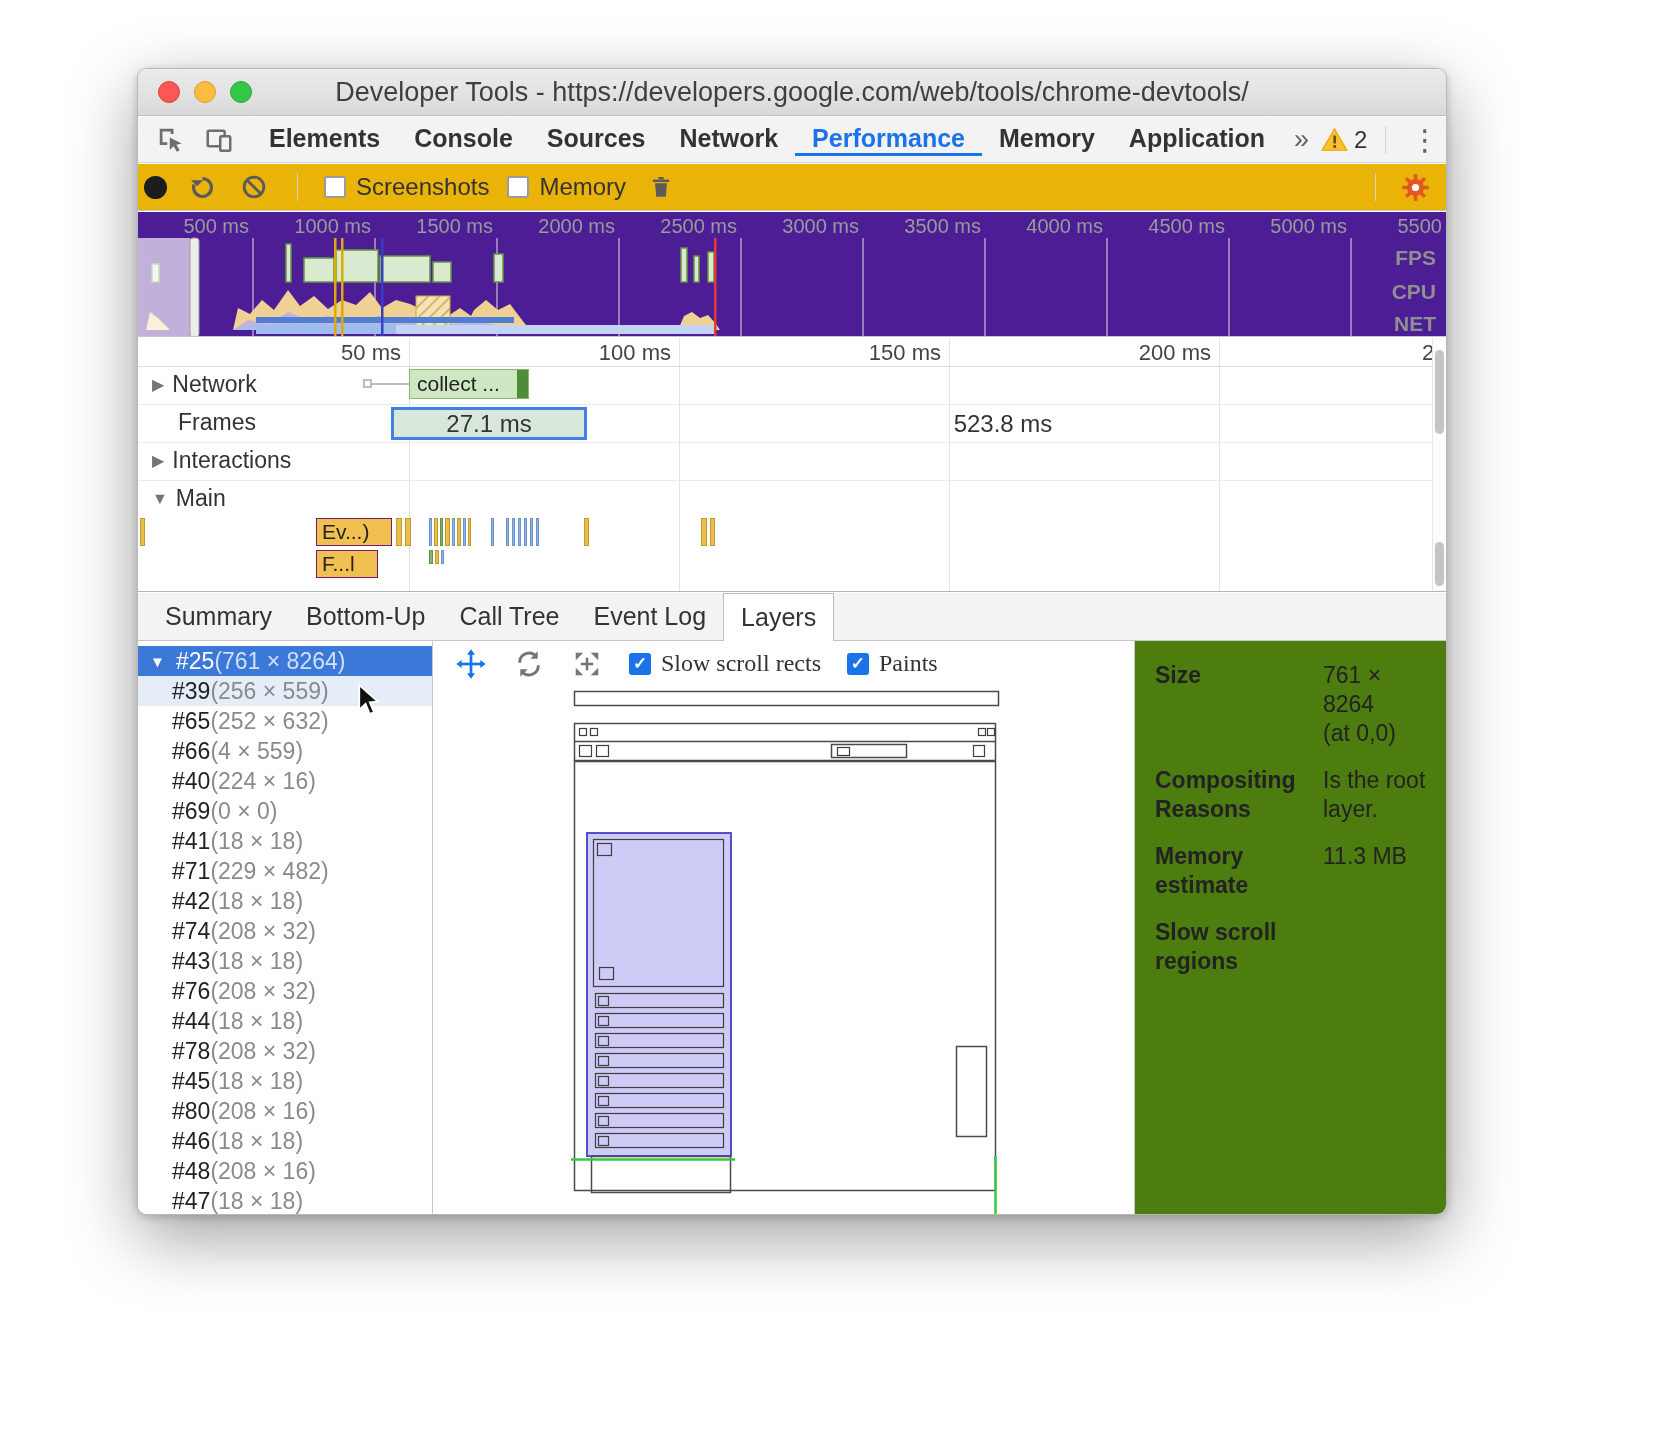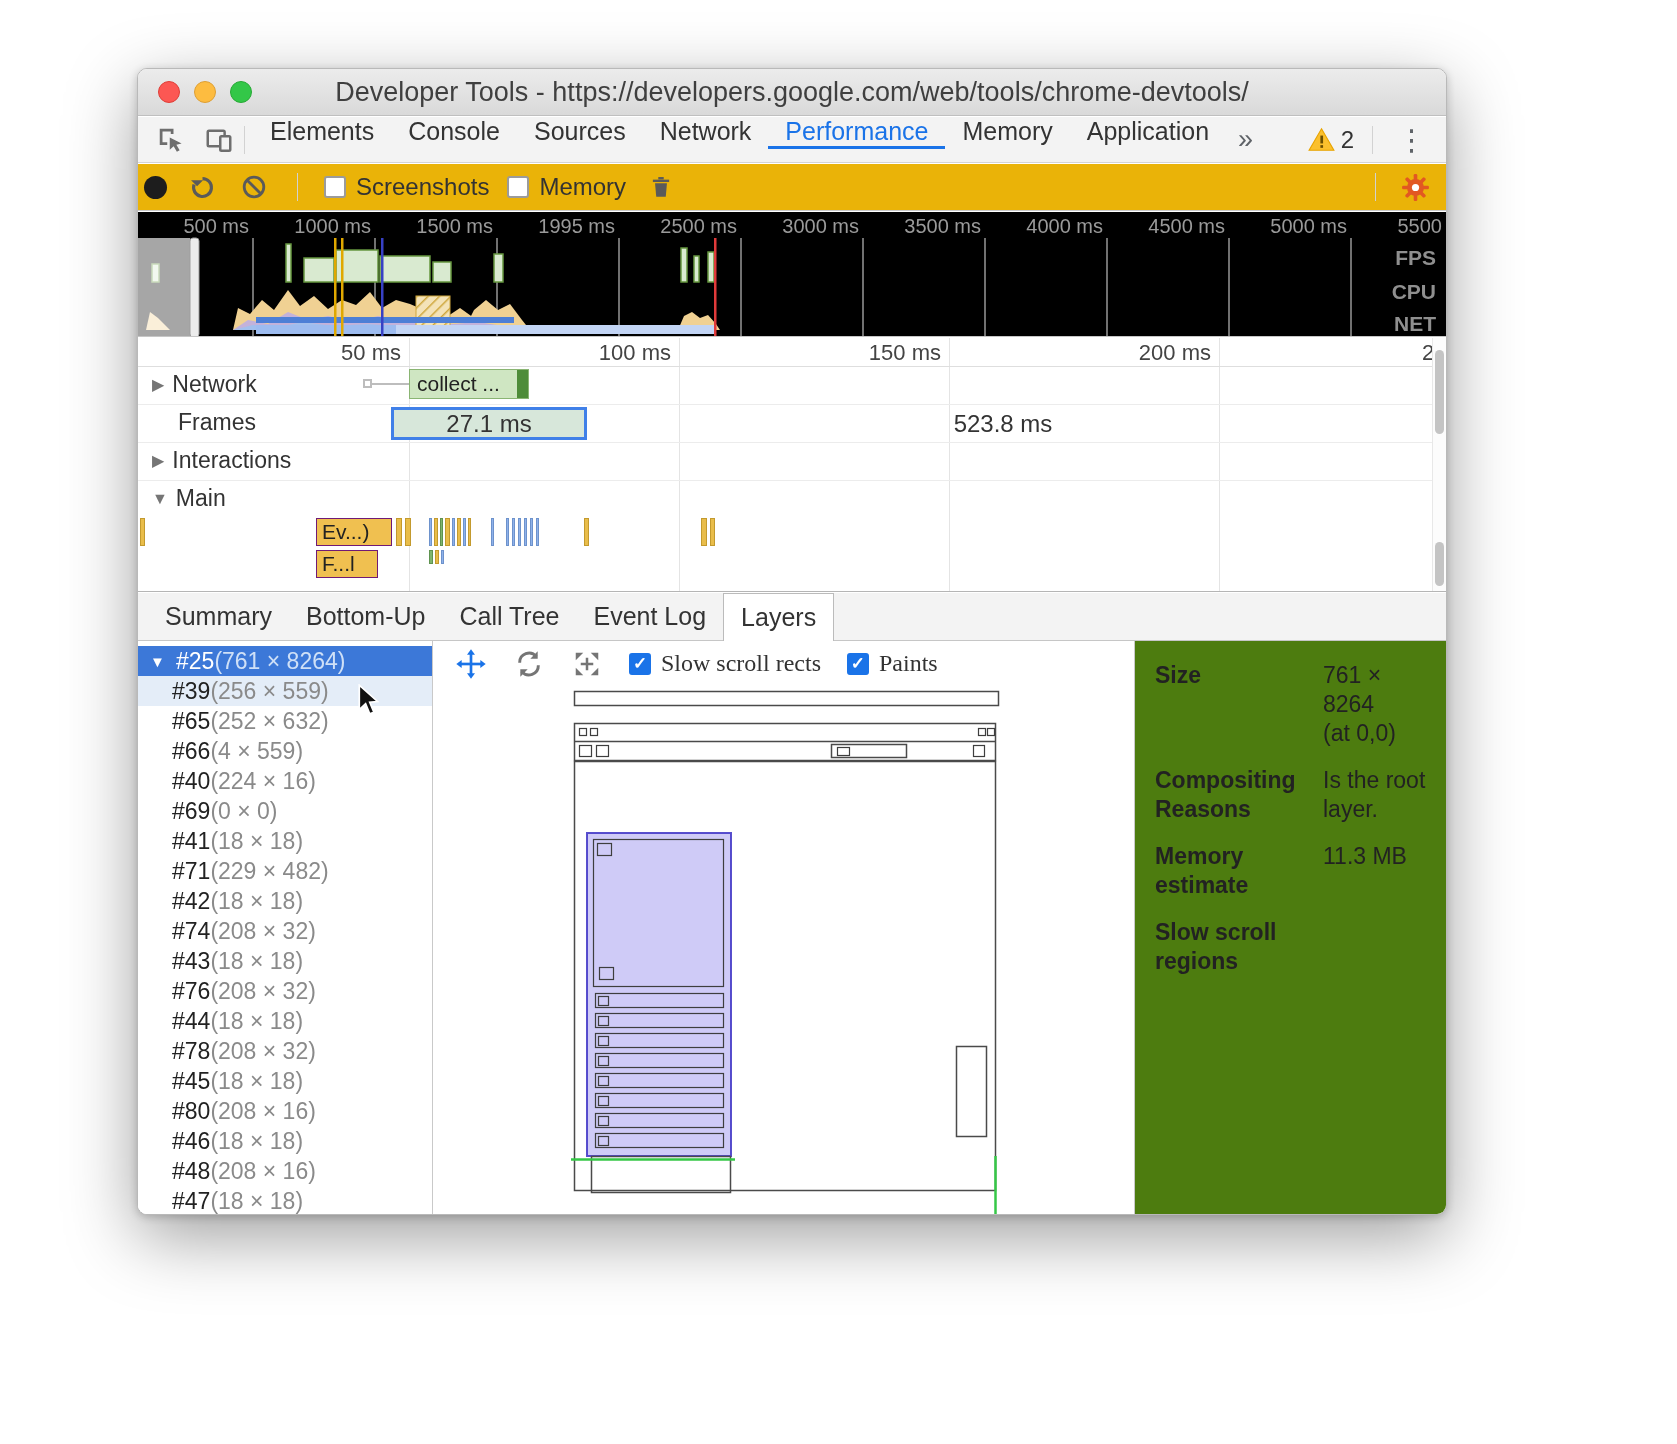--- a/index.html
+++ b/index.html
@@ -18,42 +18,42 @@
   .light.green { background:#33c748; border:1px solid #27aa35; }
   .title { position:absolute; left:0; right:0; top:0; height:47px; line-height:47px;
            text-align:center; font-size:27px; font-weight:500; color:#3f3f3f; }
 
   
   .tabbar { position:absolute; left:0; top:48px; width:100%; height:46px; background:#f3f3f3;
             border-bottom:1px solid #d4d4d4; display:flex; align-items:stretch; }
   .tabbar-icons { display:flex; align-items:center; padding-left:16px; gap:14px; }
   .tb-iconbtn { width:34px; height:34px; display:flex; align-items:center; justify-content:center; }
   .vsep { width:1px; height:28px; background:#d2d2d2; align-self:center; margin:0 8px; }
-  .tool-tabs { display:flex; align-items:flex-start; }
+  .tool-tabs { display:flex; align-items:center;font-weight:bold; }
   .tool-tab { display:flex; align-items:center; padding:0 17px; font-size:25px; color:#333;
               border-bottom:3px solid transparent; }
   .tool-tab.active { color:#1a73e8; border-bottom:3px solid #1a73e8; }
   .tab-overflow { display:flex; align-items:center; padding:0 12px; font-size:27px; color:#5f6368; }
   .tabbar-right { margin-left:auto; display:flex; align-items:center; padding-right:14px; gap:10px; }
   .warn-wrap { display:flex; align-items:center; gap:6px; font-size:24px; color:#333; }
   .kebab { font-size:29px; color:#5f6368; padding:0 6px; }
 
   
   .perfbar { position:absolute; left:0; top:95px; width:100%; height:47px; background:#eab308;
              border-bottom:1px solid #c9c9c9; display:flex; align-items:center; padding-left:6px; gap:18px; }
   .record-dot { width:23px; height:23px; border-radius:50%; background:#1d1d1d; }
   .checkbox { width:22px; height:22px; border:2px solid #9b9b9b; border-radius:3px; background:#fff;
               display:inline-flex; align-items:center; justify-content:center; flex:none; }
   .checkbox.checked { background:#1a73e8; border-color:#1a73e8; color:#fff; font-size:17px; font-weight:bold; }
   .checkbox.checked::after { content:"✓"; }
   .cb-group { display:flex; align-items:center; gap:10px; font-size:24px; color:#333; }
   .perfbar-right { margin-left:auto; display:flex; align-items:center; gap:14px; padding-right:14px; }
 
   
-  .overview { position:absolute; left:0; top:143px; width:100%; height:125px; background:#000000;
+  .overview { position:absolute; left:0; top:143px; width:100%; height:125px; background:#4c1d95;
               border-bottom:1px solid #c6c6c6; overflow:hidden; }
   .ov-time { position:absolute; top:3px; width:96px; text-align:right; font-size:20px; color:#9a9a9a; }
   .lane-label { position:absolute; right:10px; font-size:21px; font-weight:bold; color:#8f8f8f; }
 
   
   .flame { position:absolute; left:0; top:269px; width:100%; height:254px; background:#fff;
            border-bottom:1px solid #b5b5b5; overflow:hidden; }
   .ruler-label { position:absolute; top:2px; text-align:right; font-size:22px; color:#444; }
   .flame-gridline { position:absolute; top:0; bottom:0; width:1px; background:#e4e4e4; }
   .flame-hline { position:absolute; left:0; right:14px; height:1px; background:#ececec; }
@@ -269,21 +269,21 @@
       <rect x="243" y="26" width="2.5" height="99" fill="#3740c4"></rect>
       <rect x="576" y="26" width="2.5" height="99" fill="#e03a3a"></rect>
 
       <rect x="0" y="26" width="52" height="99" fill="rgba(255,255,255,0.65)"></rect>
       <rect x="52" y="26" width="9" height="99" rx="3" fill="#ececec" stroke="#9e9e9e"></rect>
     </svg>
     <div>
         <span class="ov-time" style="left: 15px;">500 ms</span>
         <span class="ov-time" style="left: 137px;">1000 ms</span>
         <span class="ov-time" style="left: 259px;">1500 ms</span>
-        <span class="ov-time" style="left: 381px;">1995 ms</span>
+        <span class="ov-time" style="left: 381px;">2000 ms</span>
         <span class="ov-time" style="left: 503px;">2500 ms</span>
         <span class="ov-time" style="left: 625px;">3000 ms</span>
         <span class="ov-time" style="left: 747px;">3500 ms</span>
         <span class="ov-time" style="left: 869px;">4000 ms</span>
         <span class="ov-time" style="left: 991px;">4500 ms</span>
         <span class="ov-time" style="left: 1113px;">5000 ms</span>
         <span class="ov-time" style="left: 1208px;">5500</span>
       </div>
     <span class="lane-label" style="top:34px;">FPS</span>
     <span class="lane-label" style="top:68px;">CPU</span>

